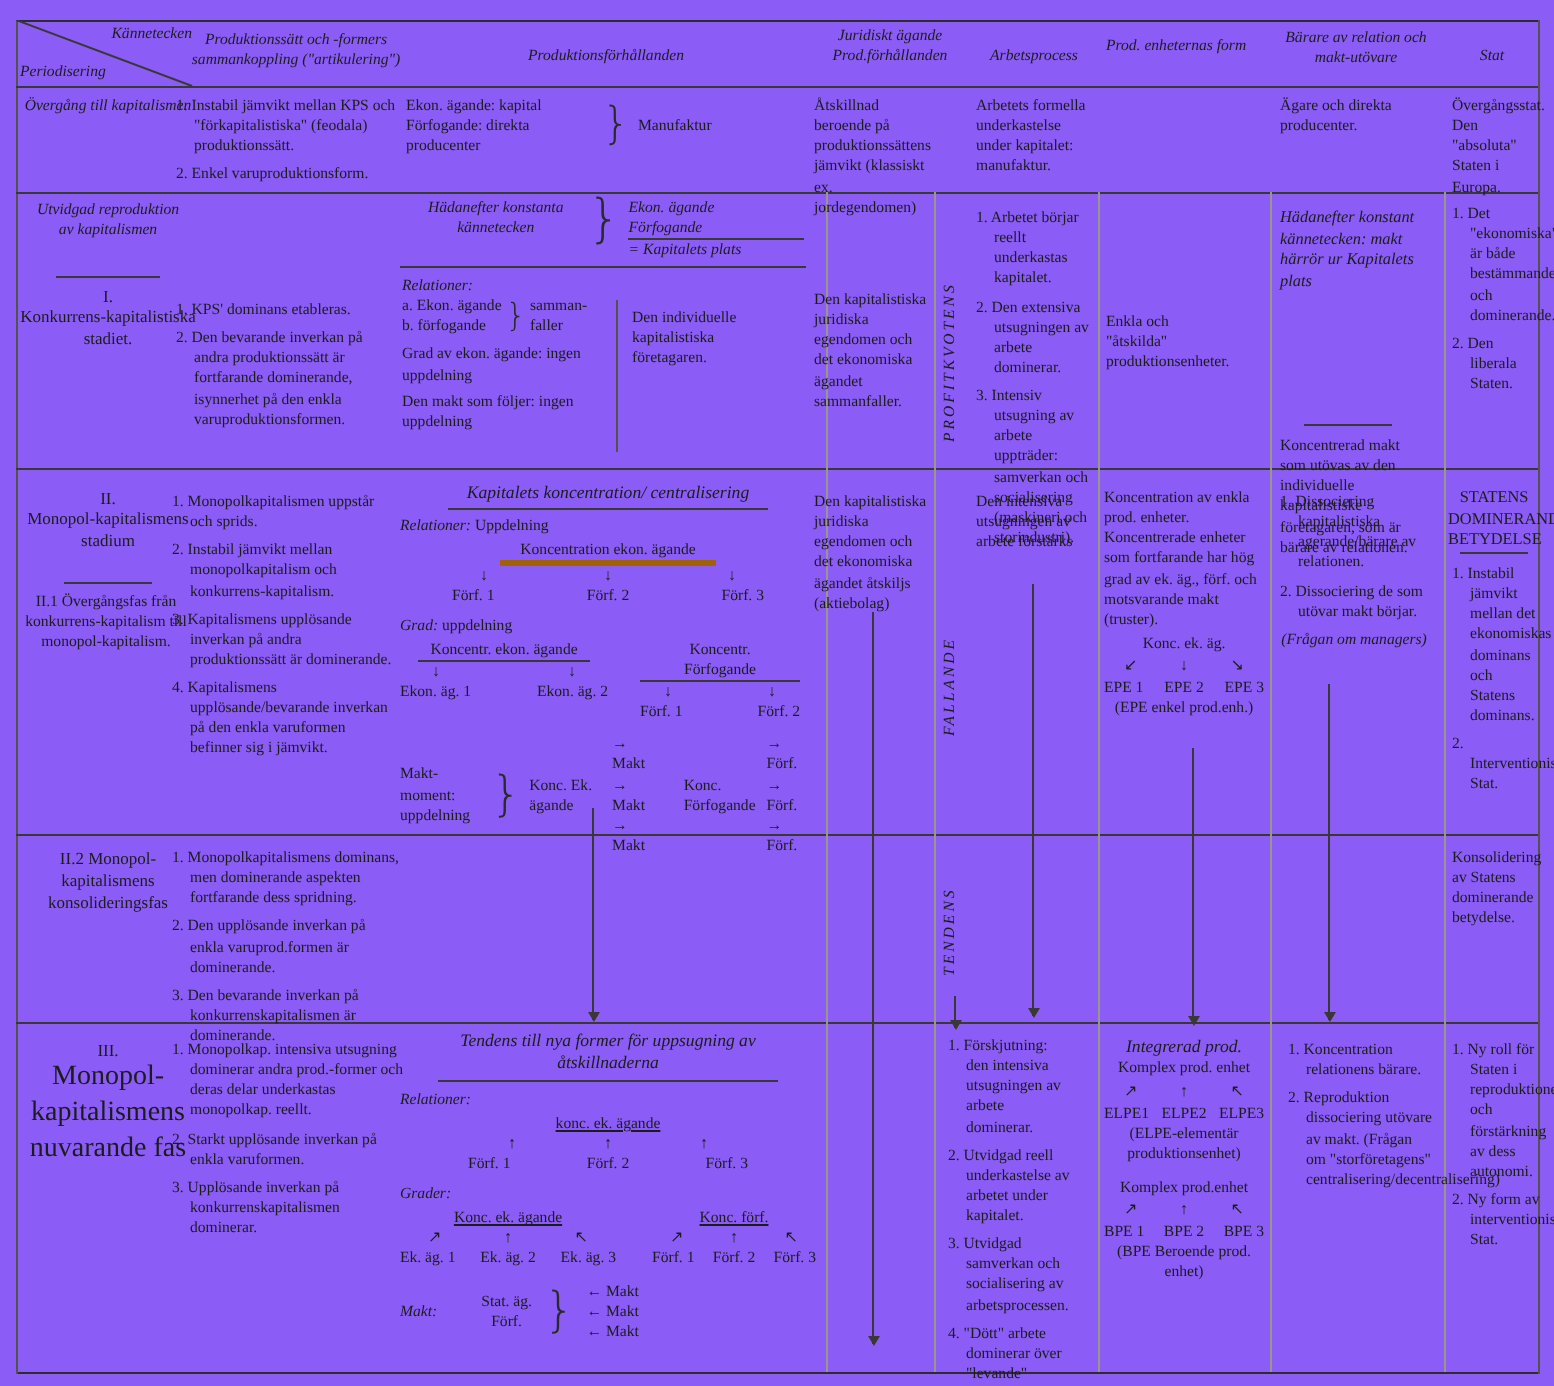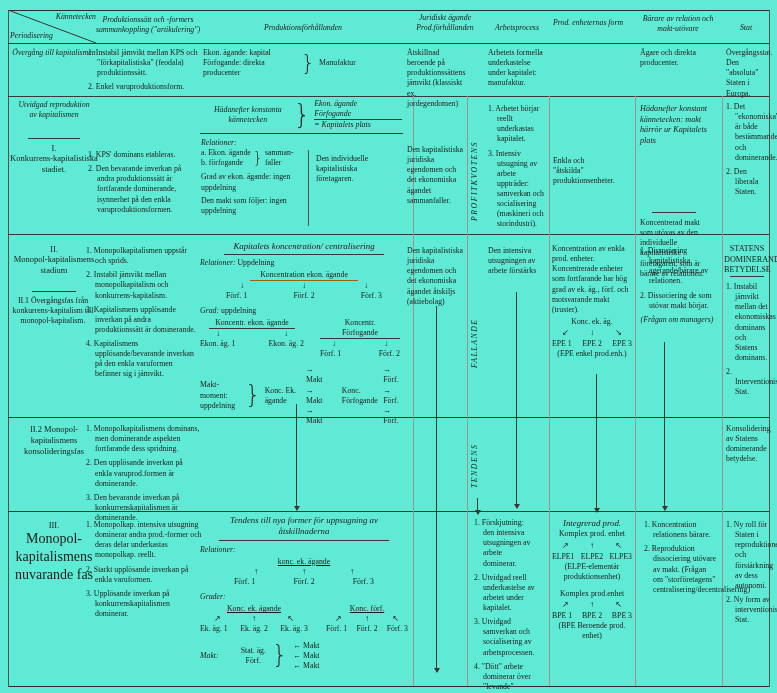--- a/index.html
+++ b/index.html
@@ -1,16 +1,16 @@
 <!DOCTYPE html>
 <html><head>
 <meta charset="utf-8">
 <style>
   html,body{margin:0;padding:0;background:#e8e6e0;}
-  #page{position:relative;width:777px;height:693px;background:#5eead4;overflow:hidden;
+  #page{position:relative;width:777px;height:693px;background:#8b5cf6;overflow:hidden;
         font-family:"Liberation Serif",serif;color:#1c1c1c;font-size:7.8px;line-height:1.3;}
   .cell{position:absolute;}
   .it{font-style:italic;}
   .ctr{text-align:center;}
   .u{text-decoration:underline;}
   .li{padding-left:9px;text-indent:-9px;margin:0 0 4px 0;}
   .hline{position:absolute;border-top:1px solid #3a3834;height:0;}
   .hline2{position:absolute;border-top:1.5px solid #2e2c28;height:0;}
   .vline{position:absolute;border-left:1px solid #9a968c;width:0;}
   .vlineD{position:absolute;border-left:1px solid #55524c;width:0;}
@@ -86,21 +86,21 @@
   <div class="cell it ctr" style="left:14px;top:100px;width:80px">Utvidgad reproduktion av kapitalismen</div>
   <div class="hline" style="left:28px;top:138px;width:52px"></div>
   <div class="cell ctr" style="left:14px;top:143px;width:80px;font-size:8.5px">I.</div>
   <div class="cell ctr" style="left:10px;top:153px;width:88px;font-size:8.5px">Konkurrens-kapitalistiska stadiet.</div>
   <div class="cell" style="left:88px;top:150px;width:112px">
     <p class="li">1. KPS' dominans etableras.</p>
     <p class="li">2. Den bevarande inverkan på andra produktionssätt är fortfarande dominerande, isynnerhet på den enkla varuproduktionsformen.</p>
   </div>
 
   <div class="cell" style="left:206px;top:99px;width:196px">
-    <div style="display:flex;align-items:center;justify-content:center;gap:4px">
+    <div style="display:flex;justify-content:center;gap:4px">
       <div class="it ctr" style="width:84px">Hädanefter konstanta kännetecken</div>
       <div class="brace" style="font-size:26px">}</div>
       <div class="it" style="width:88px">
         <div>Ekon. ägande</div>
         <div>Förfogande</div>
         <div style="border-top:1px solid #3a3834">= Kapitalets plats</div>
       </div>
     </div>
   </div>
   <div class="hline" style="left:200px;top:133px;width:203px"></div>
@@ -121,20 +121,21 @@
     <div style="margin-top:4px">Grad av ekon. ägande: ingen uppdelning</div>
     <div style="margin-top:3px">Den makt som följer: ingen uppdelning</div>
   </div>
   <div class="vline" style="left:308px;top:150px;height:76px;border-left-color:#55524c"></div>
   <div class="cell" style="left:316px;top:154px;width:60px">Den individuelle kapitalistiska företagaren.</div>
 
   <div class="cell" style="left:407px;top:145px;width:58px">Den kapitalistiska juridiska egendomen och det ekonomiska ägandet sammanfaller.</div>
   <div class="vtext" style="left:470px;top:127px;height:108px">PROFITKVOTENS</div>
   <div class="cell" style="left:488px;top:104px;width:60px">
     <p class="li">1. Arbetet börjar reellt underkastas kapitalet.</p>
+    <p class="li">2. Den extensiva utsugningen av arbete dominerar.</p>
     <p class="li">3. Intensiv utsugning av arbete uppträder: samverkan och socialisering (maskineri och storindustri).</p>
   </div>
   <div class="cell" style="left:553px;top:156px;width:58px">Enkla och "åtskilda" produktionsenheter.</div>
   <div class="cell it" style="left:640px;top:104px;width:72px;font-size:8.2px">Hädanefter konstant kännetecken: makt härrör ur Kapitalets plats</div>
   <div class="hline" style="left:652px;top:212px;width:44px"></div>
   <div class="cell" style="left:640px;top:218px;width:74px">Koncentrerad makt som utövas av den individuelle kapitalistiske företagaren, som är bärare av relationen.</div>
   <div class="cell" style="left:726px;top:102px;width:42px">
     <p class="li">1. Det "ekonomiska" är både bestämmande och dominerande.</p>
     <p class="li">2. Den liberala Staten.</p>
   </div>
@@ -147,21 +148,21 @@
     <p class="li">1. Monopolkapitalismen uppstår och sprids.</p>
     <p class="li">2. Instabil jämvikt mellan monopolkapitalism och konkurrens-kapitalism.</p>
     <p class="li">3. Kapitalismens upplösande inverkan på andra produktionssätt är dominerande.</p>
     <p class="li">4. Kapitalismens upplösande/bevarande inverkan på den enkla varuformen befinner sig i jämvikt.</p>
   </div>
 
   <div class="cell" style="left:200px;top:241px;width:208px">
     <div class="it ctr" style="font-size:8.8px;width:180px;margin:0 auto">Kapitalets koncentration/ centralisering</div>
     <div style="border-top:1px solid #3a3834;width:160px;margin:2px auto 3px"></div>
     <div><span class="it">Relationer:</span> <span>Uppdelning</span></div>
-    <div class="ctr" style="margin-top:1px"><span style="display:inline-block;border-bottom:1px solid #a16207;padding:0 10px">Koncentration ekon. ägande</span></div>
+    <div class="ctr" style="margin-top:1px"><span style="display:inline-block;border-bottom:3px solid #a16207;padding:0 10px">Koncentration ekon. ägande</span></div>
     <div class="arrows" style="width:128px;margin:1px auto">
       <span>↓</span>
       <span>↓</span>
       <span>↓</span>
     </div>
     <div class="labels" style="width:156px;margin:0 auto">
       <span>Förf. 1</span>
       <span>Förf. 2</span>
       <span>Förf. 3</span>
     </div>

